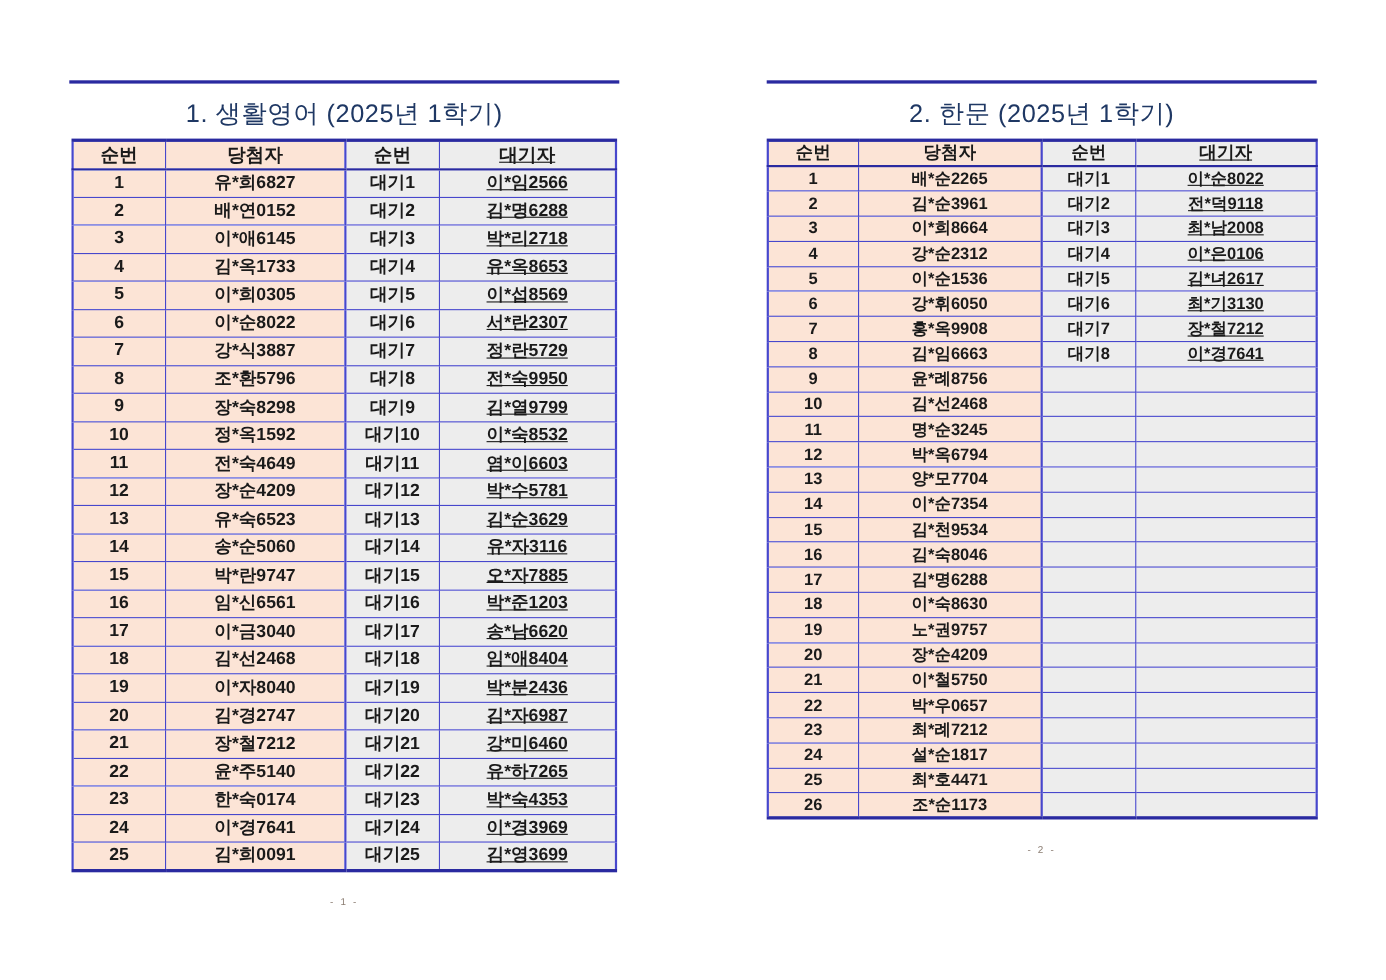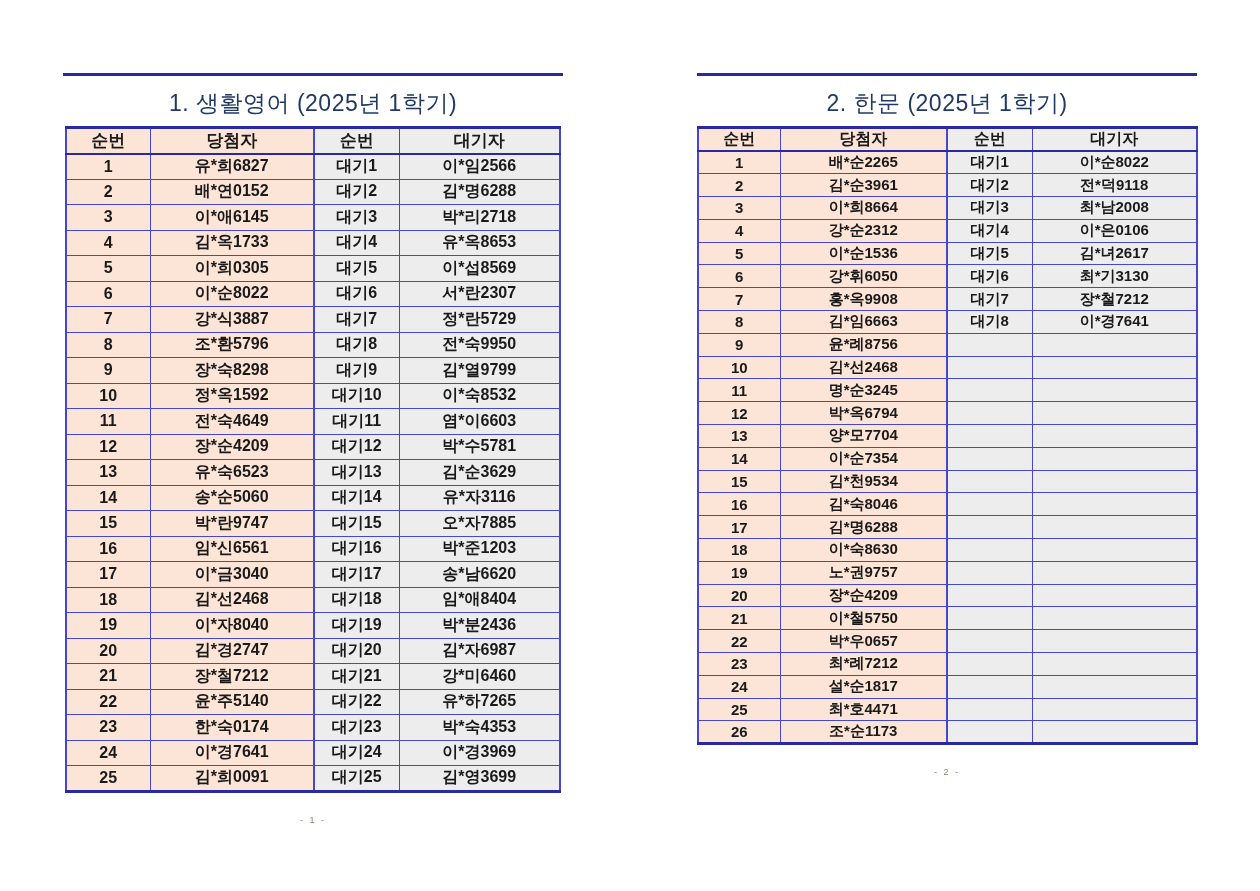--- a/index.html
+++ b/index.html
@@ -51,21 +51,21 @@
     overflow: hidden;
     white-space: nowrap;
   }
   thead th {
     border-top: 3px solid var(--rule-navy);
     border-bottom: 2.5px solid var(--rule-navy);
   }
   tbody tr:last-child td { border-bottom: 3px solid var(--rule-navy); }
   .c0 { border-left: 2px solid var(--grid-blue); }
   .c2 { border-left: 2px solid var(--grid-blue); }
-  .c3 { border-right: 2px solid var(--grid-blue); }
+  .c3 { border-right: 2px solid var(--grid-blue); text-decoration: underline; }
   .win  { background: var(--winner-bg); }
   .wait { background: var(--waiting-bg); }
   .page-1 th { height: 26px;   font-size: 17px; }
   .page-1 td { height: 25.5px; font-size: 16px; }
   .page-2 th { height: 21px;   font-size: 16px; }
   .page-2 td { height: 22.8px; font-size: 15px; }
   .footer {
     margin-top: 22px;
     text-align: center;
     font-size: 9px;

